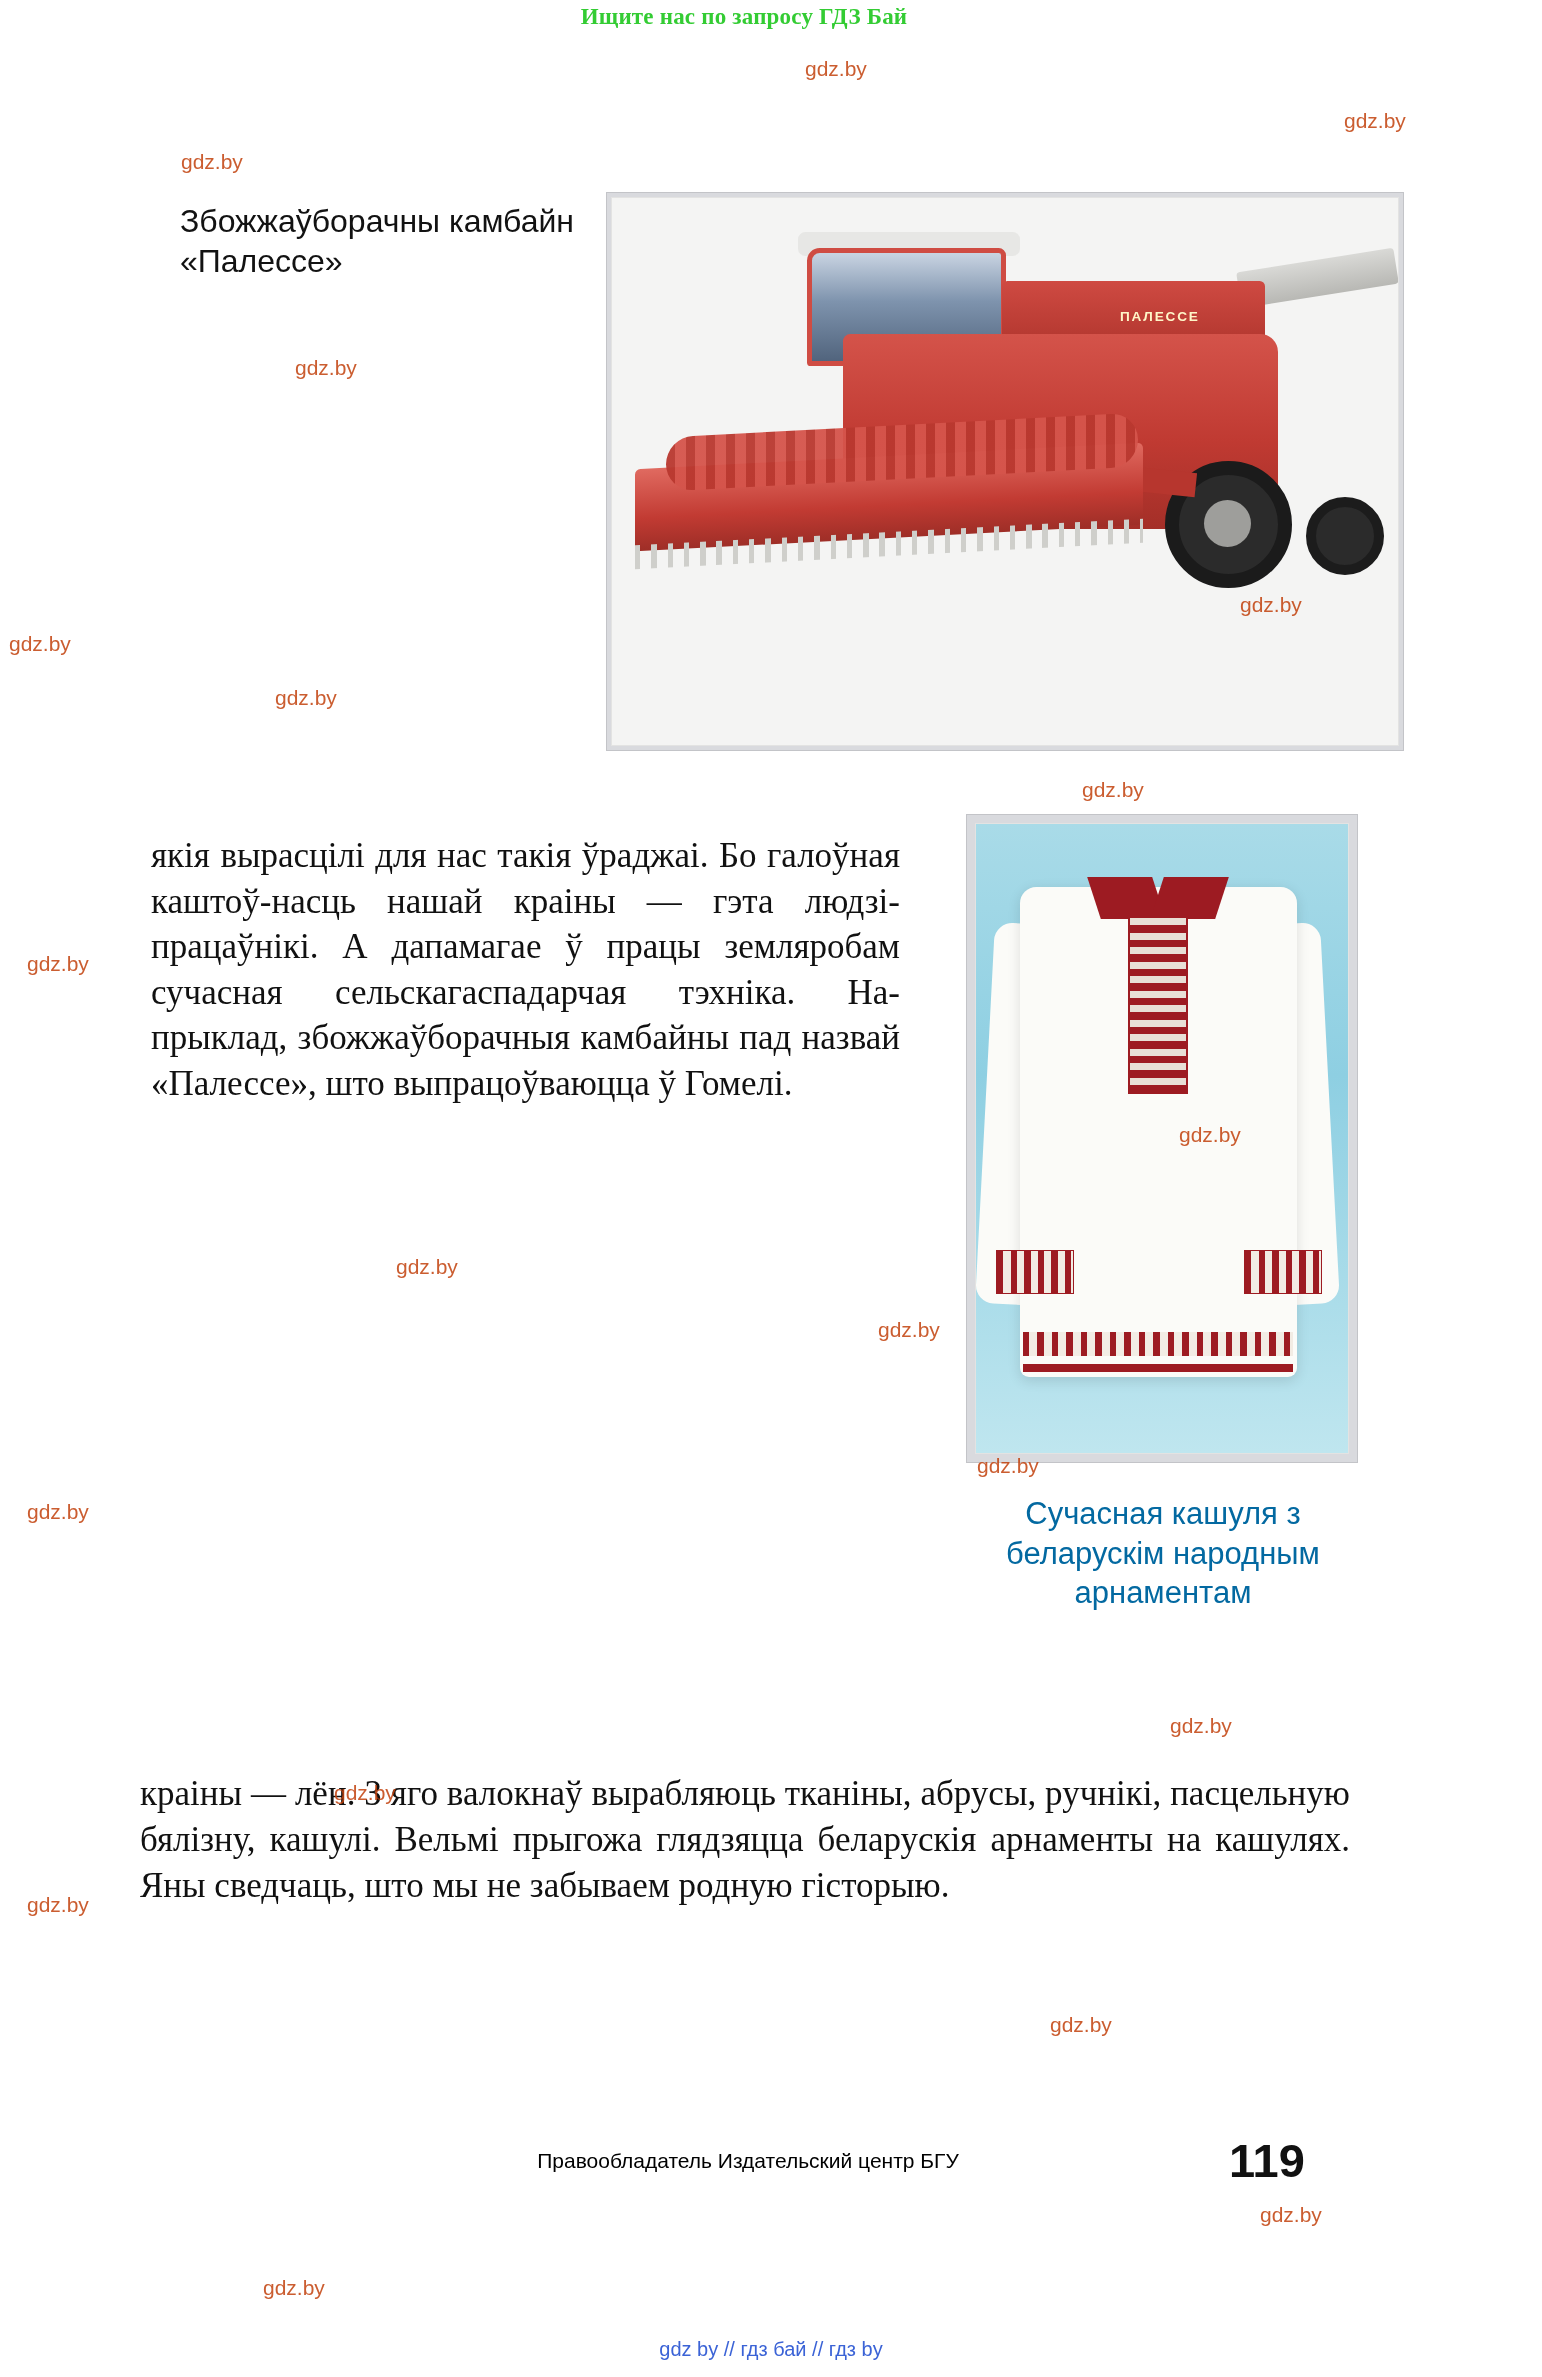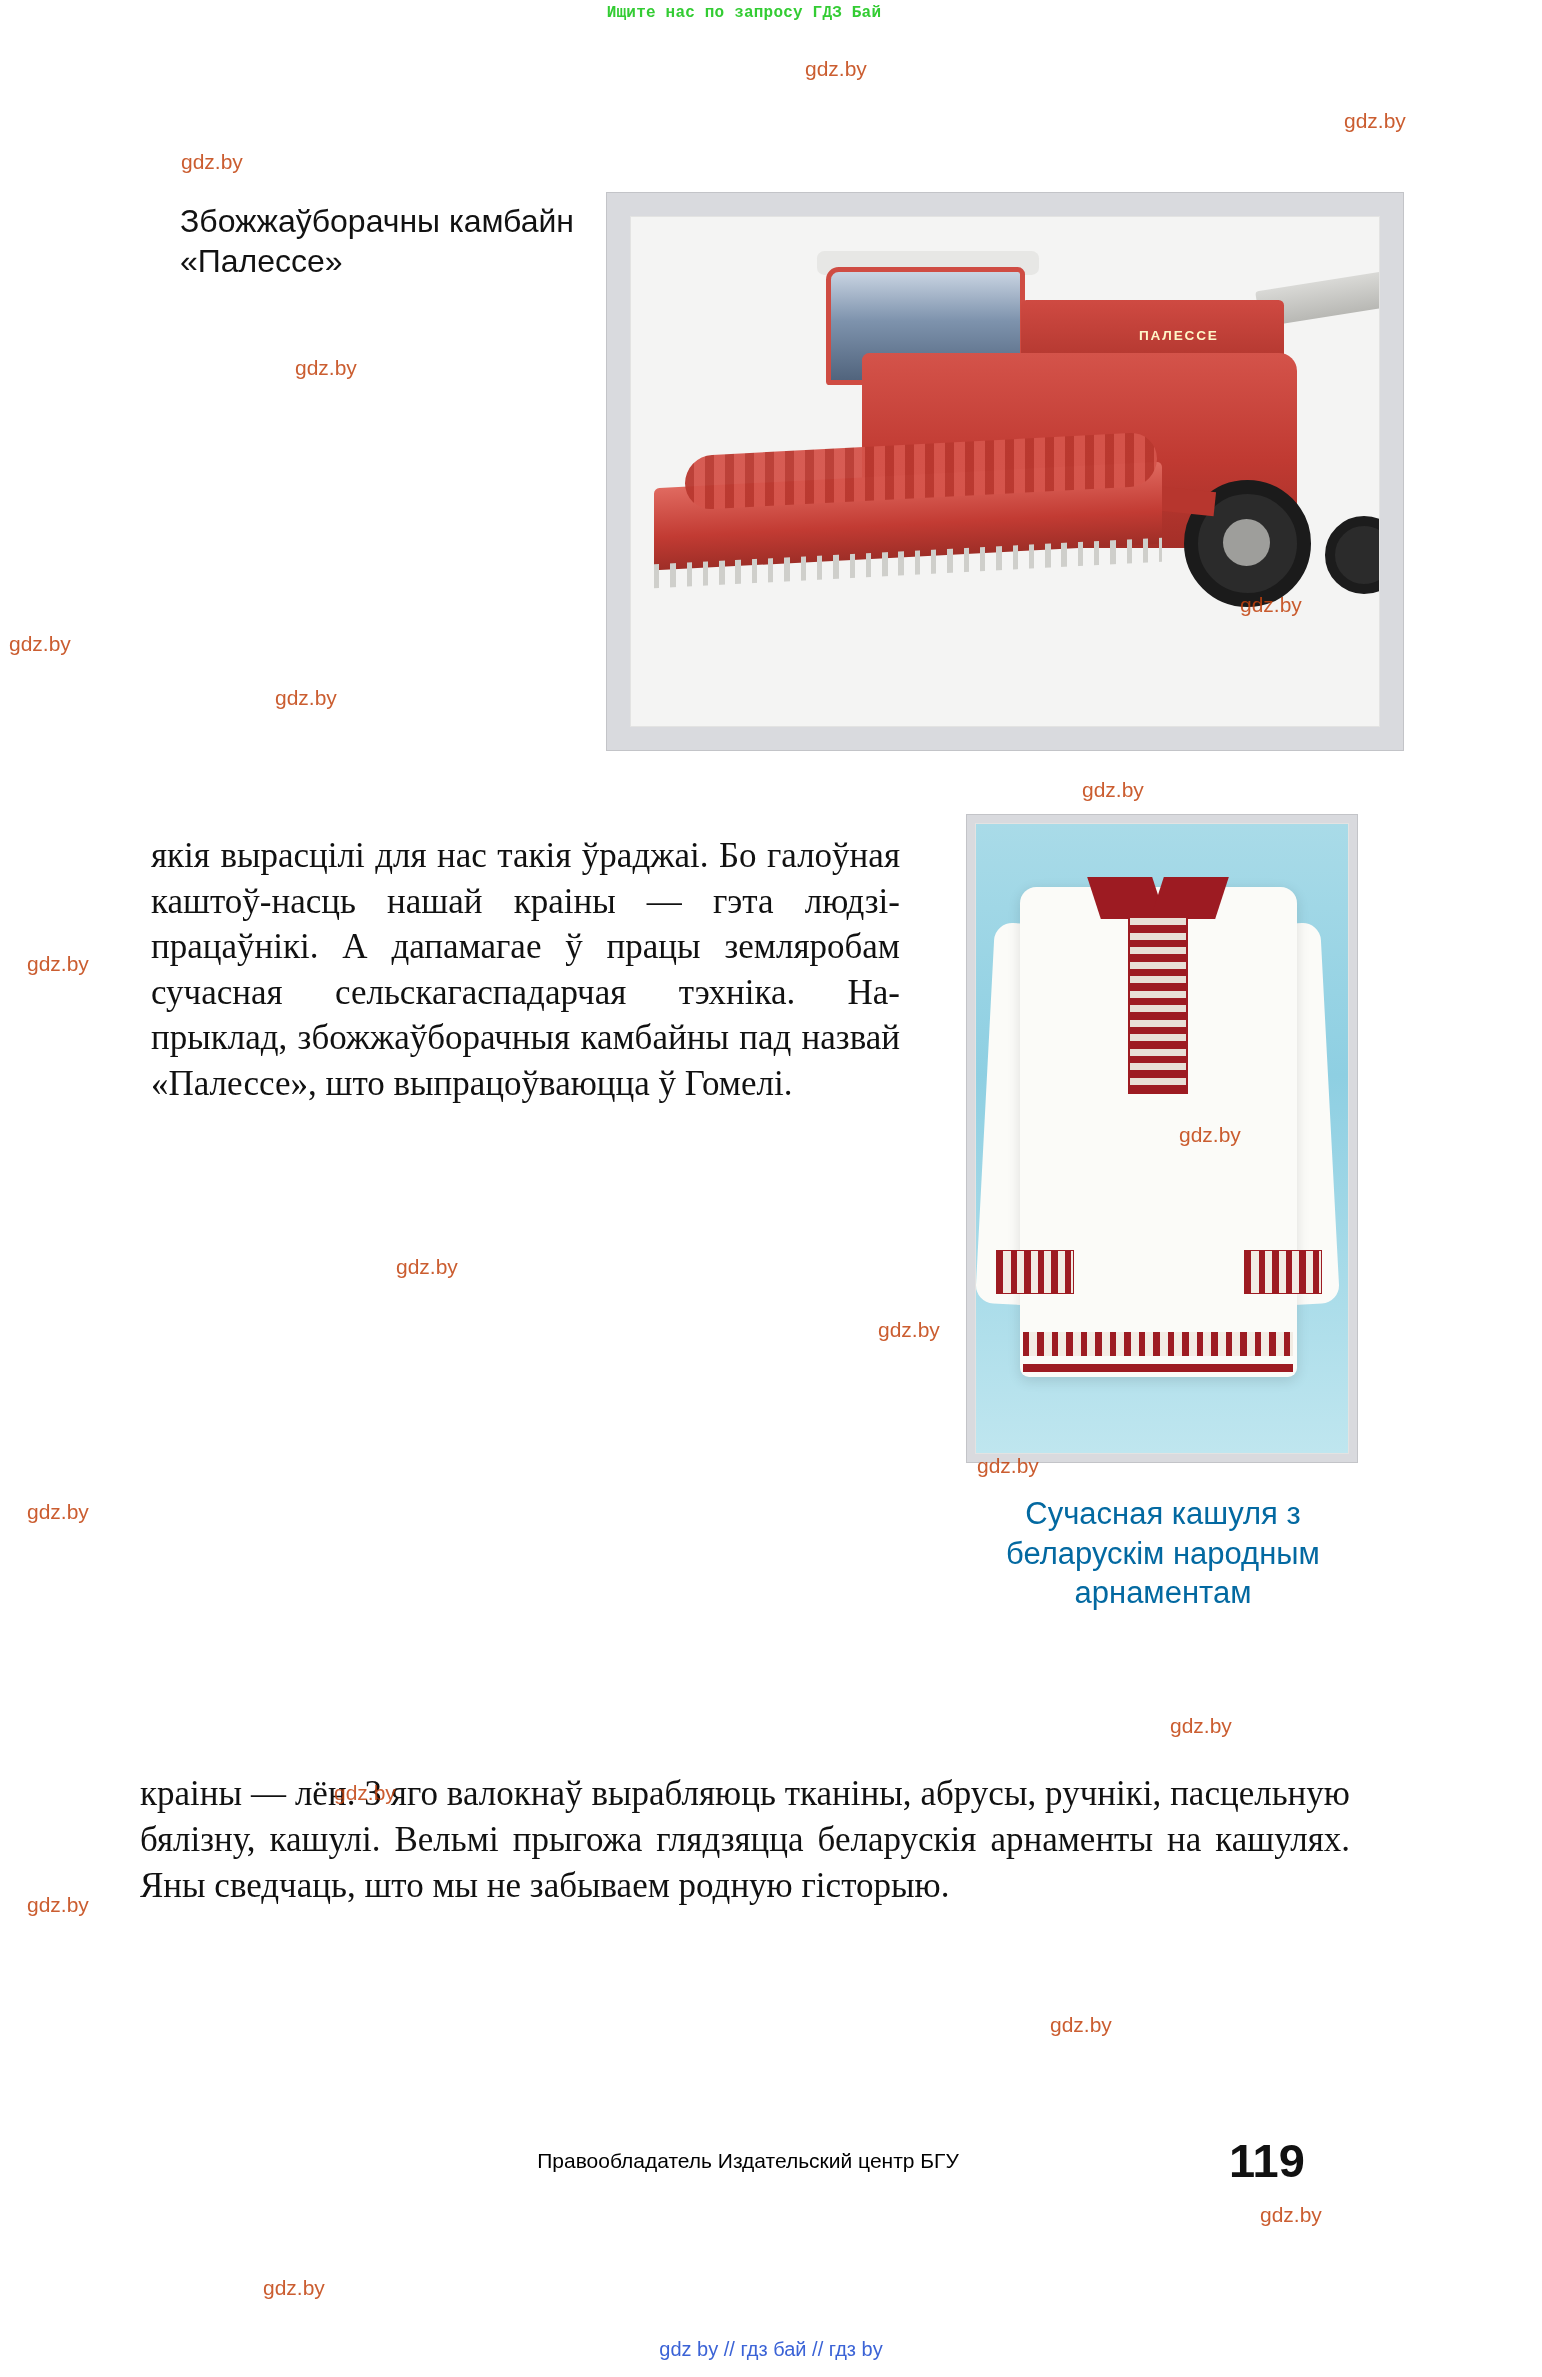--- a/index.html
+++ b/index.html
@@ -31,22 +31,22 @@
   }
 
   
   .top-banner {
     position: absolute;
     top: 3.6px;
     left: 0;
     width: 1488px;
     text-align: center;
     color: #33cc33;
-    font-family: Liberation Mono, monospace;
-    font-size: 16px;
+    font-family: Liberation Serif, serif;
+    font-size: 23px;
     font-weight: bold;
     letter-spacing: 0.2px;
   }
 
   
   .combine-caption {
     position: absolute;
     left: 180px;
     top: 201px;
     width: 426px;
@@ -57,21 +57,21 @@
   }
 
   
   .photo-combine {
     position: absolute;
     left: 606px;
     top: 192px;
     width: 798px;
     height: 559px;
     background: #d9dade;
-    padding: 23px;
+    padding: 4px;
     box-sizing: border-box;
     border: 0.9px solid #c3c4c8;
   }
   .photo-combine .inner {
     width: 100%;
     height: 100%;
     background: #f4f4f3;
     position: relative;
     overflow: hidden;
     border: 0.9px solid #e3e3e2;

